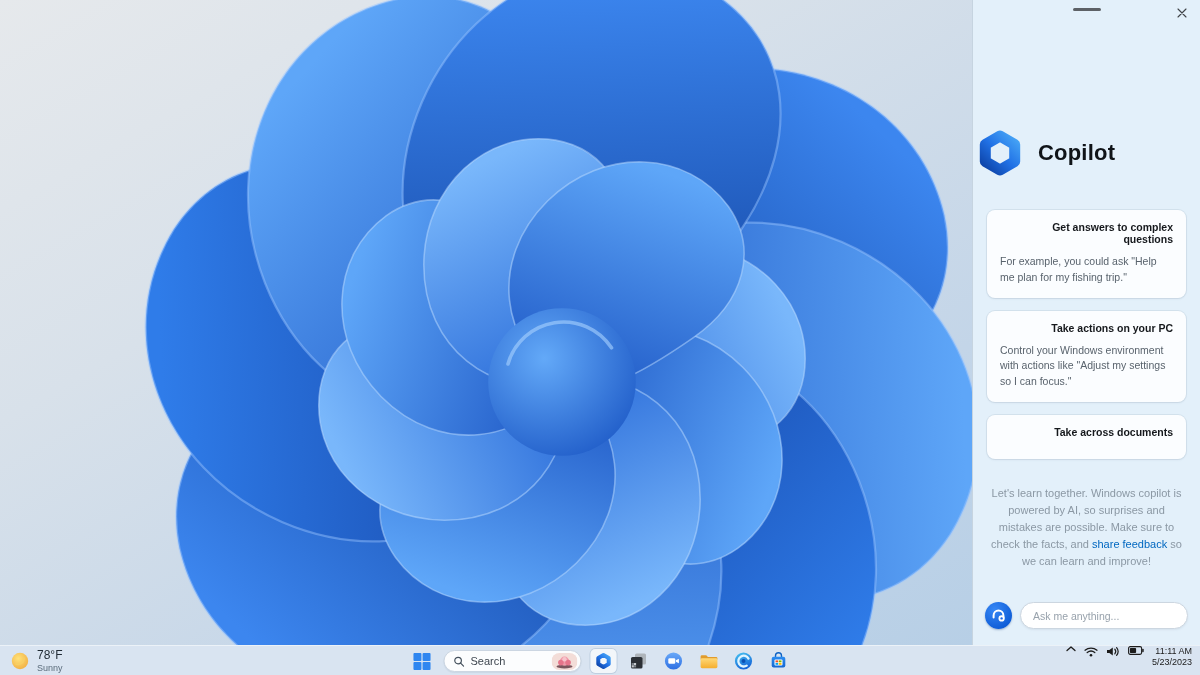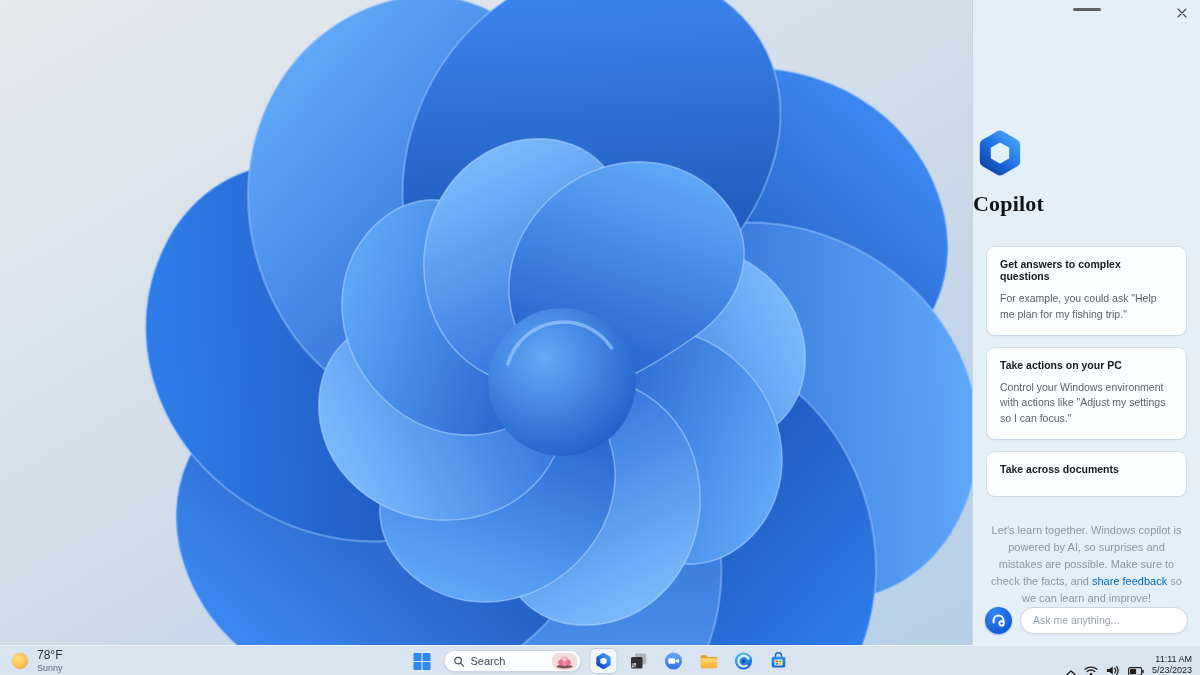--- a/index.html
+++ b/index.html
@@ -11,26 +11,26 @@
     background:linear-gradient(150deg,#e6e9ec 0%,#d8e1ea 35%,#c3d5e8 75%,#b7cfe6 100%); }
   .desktop svg { position:absolute; left:0; top:0; }
 
   
   .panel { position:absolute; top:0; right:0; width:228px; height:645px;
     background:#e3f0fa; border-left:1px solid #c6d4e0; display:flex; flex-direction:column; }
   .panel-header { position:relative; height:26px; flex:0 0 auto; }
   .drag-handle { width:28px; height:3px; background:#5d6166; border-radius:2px; margin:8px auto 0; }
   .close-btn { position:absolute; top:4px; right:9px; width:18px; height:18px;
     display:flex; align-items:center; justify-content:center; cursor:pointer; border-radius:4px; }
-  .logo-area { margin-top:100px; display:flex; flex-direction:column; align-items:flex-start; gap:11px;font-family:Liberation Serif, serif; }
+  .logo-area { margin-top:100px; display:flex; flex-direction:row; align-items:center; gap:11px; }
   .panel-title { font-size:22px; font-weight:700; color:#101418; letter-spacing:.2px; }
   .cards { margin-top:30px; padding:0 14px; display:flex; flex-direction:column; gap:13px; }
   .card { background:#fbfdff; border-radius:8px; padding:11px 13px 12px;
     box-shadow:0 0 0 1px rgba(186,202,216,.38), 0 1px 2px rgba(110,135,160,.16); cursor:pointer; }
-  .card h3 { font-size:10.5px; font-weight:700; color:#15181c; margin-bottom:9px; }
+  .card h3 { font-size:10.5px; font-weight:700; color:#15181c; margin-bottom:9px;text-align:right; }
   .card p { font-size:10.5px; color:#59636d; line-height:1.5; }
   .disclaimer { margin-top:26px; padding:0 17px; text-align:center; font-size:11px;
     line-height:1.55; color:#8b98a4; }
   .disclaimer .link { color:#0067c0; cursor:pointer; }
   .input-row { margin-top:auto; padding:0 12px 16px; display:flex; align-items:center; gap:8px; }
   .mic-btn { width:27px; height:27px; border-radius:50%; flex:0 0 auto;
     background:radial-gradient(circle at 35% 28%,#3687f5,#0d5bd6 78%);
     display:flex; align-items:center; justify-content:center; cursor:pointer;
     box-shadow:0 1px 2px rgba(20,60,120,.35); }
   .ask-input { flex:1; height:27px; border-radius:14px; border:1px solid #ccd6e0;
@@ -49,21 +49,21 @@
   .tb-center { position:absolute; left:50%; top:0; height:30px; transform:translateX(-50%);
     display:flex; align-items:center; gap:9px; }
   .tb-btn { width:26px; height:24px; display:flex; align-items:center; justify-content:center;
     border-radius:5px; cursor:pointer; }
   .tb-btn.active { background:rgba(255,255,255,.65); box-shadow:0 0 0 1px rgba(180,198,216,.7); }
   .search-pill { width:138px; height:22px; border-radius:11px; background:#fcfdfe;
     border:1px solid #ccd6e2; display:flex; align-items:center; gap:6px; padding:0 3px 0 9px;
     cursor:pointer; box-shadow:0 1px 1px rgba(140,160,180,.18); }
   .search-label { font-size:11px; color:#3f4750; }
   .search-img { margin-left:auto; width:26px; height:17px; border-radius:8px; overflow:hidden; }
-  .tb-right { position:absolute; right:8px; top:0; height:30px; display:flex; align-items:flex-end; gap:8px; }
+  .tb-right { position:absolute; right:8px; top:0; height:30px; display:flex; align-items:flex-start; gap:8px; }
   .tray-icon { display:flex; align-items:center; justify-content:center; cursor:pointer; }
   .clock { display:flex; flex-direction:column; align-items:flex-end; line-height:1.25;
     font-size:9px; color:#1b1b1b; cursor:pointer; }
 </style>
 </head>
 <body>
 
 <div class="screen">
 
   <div class="desktop">

